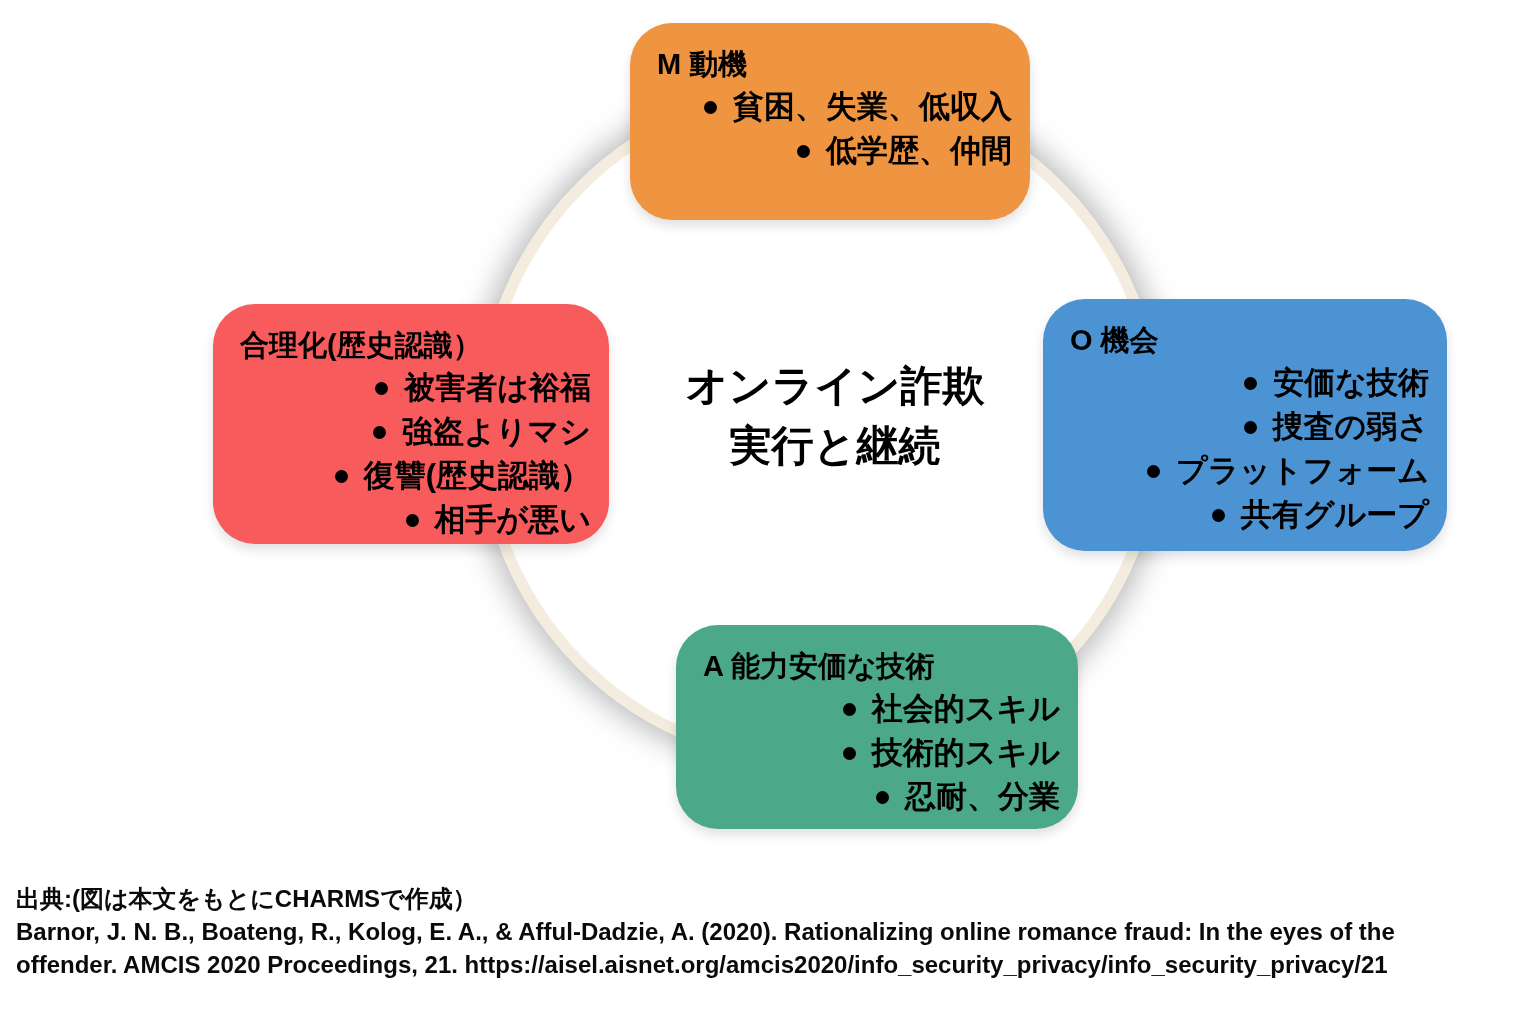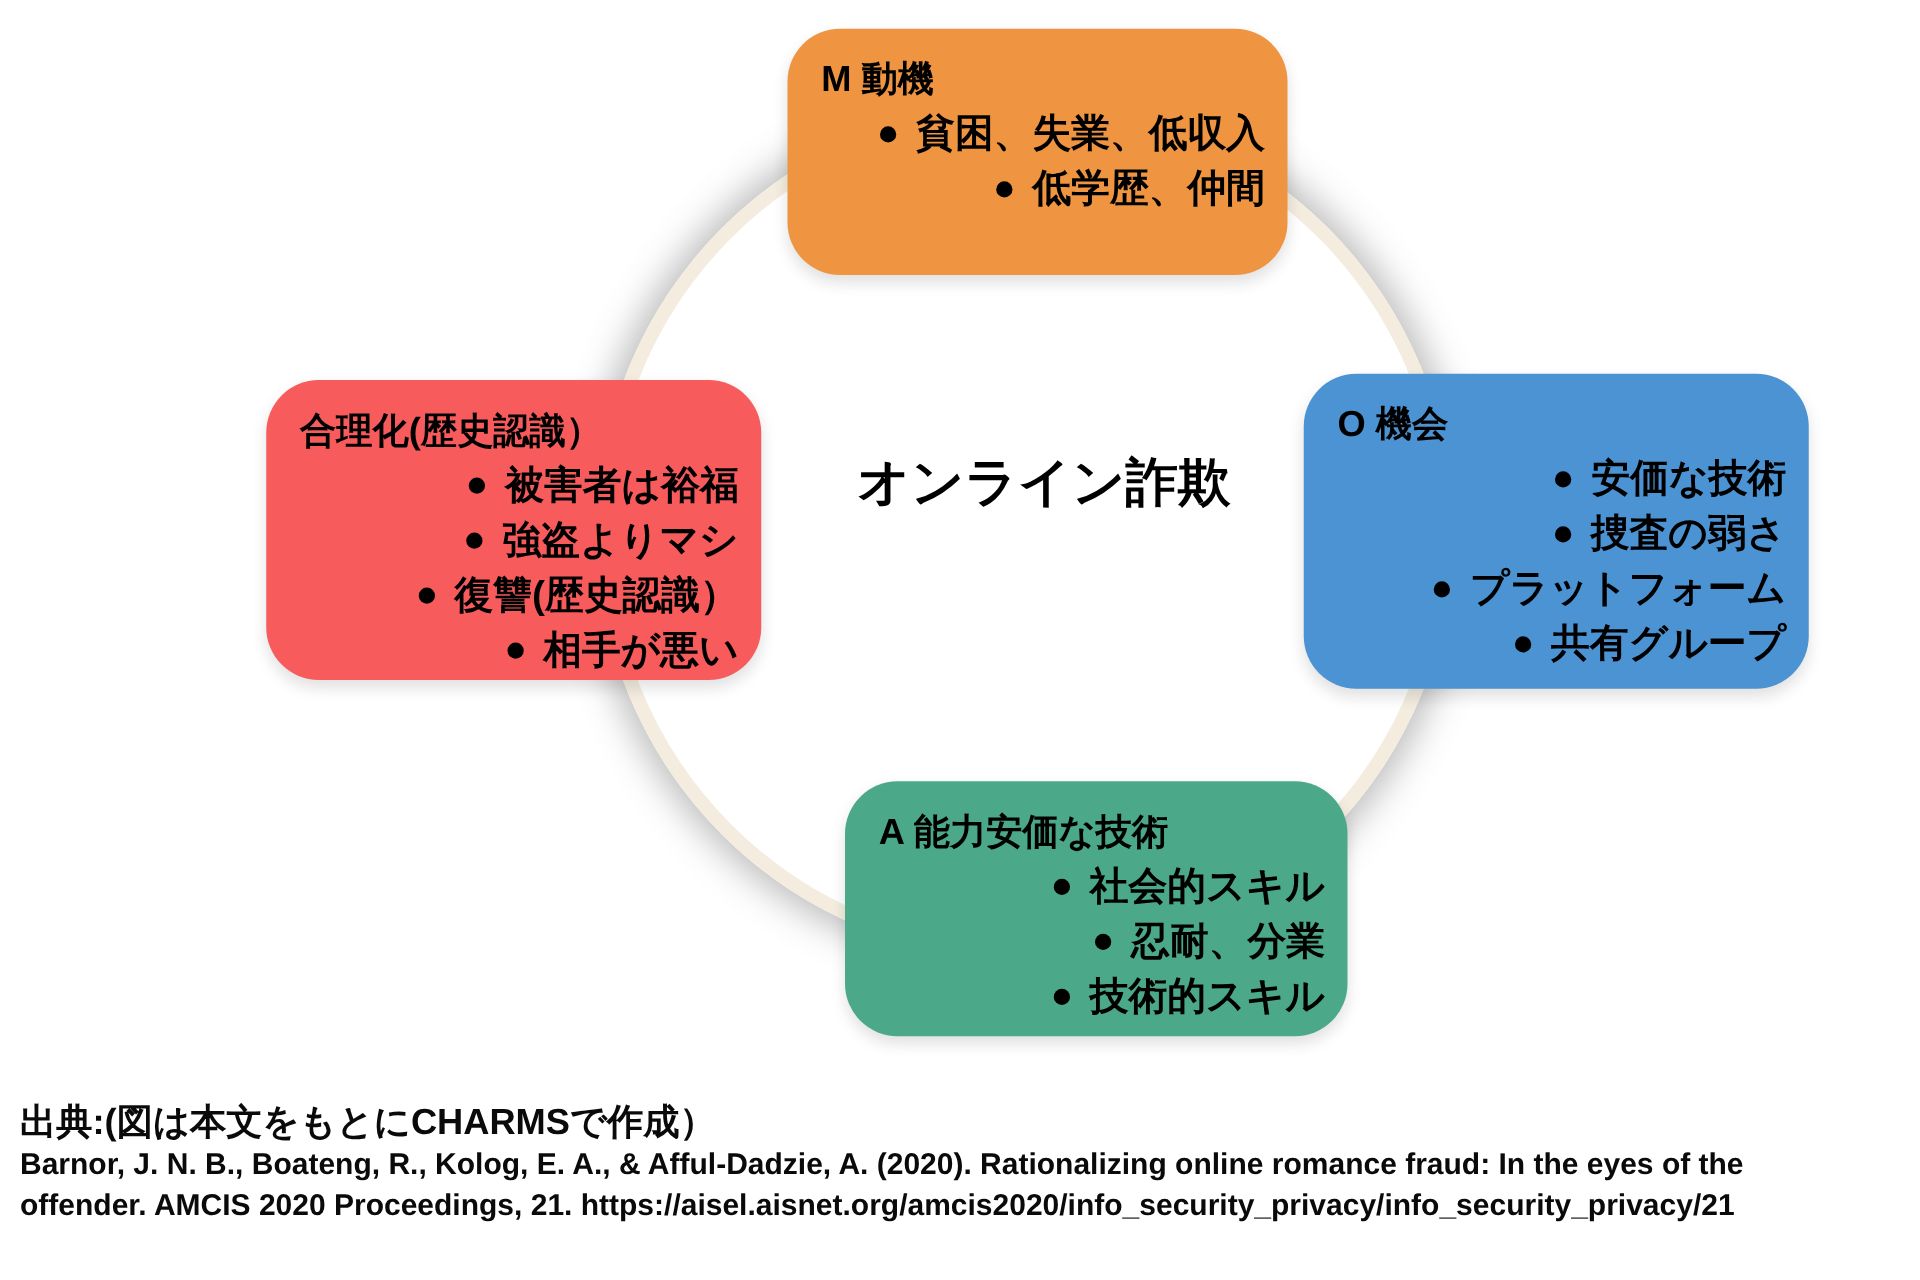--- a/index.html
+++ b/index.html
@@ -88,21 +88,21 @@
   .footer {
     position: absolute;
     left: 16px;
     top: 882px;
     width: 1510px;
     font-size: 24px;
     line-height: 33px;
     color: #0a0a0a;
   }
   .footer .source-note {
-    font-size: 29px;
+    font-size: 24px;
   }
   .footer .citation-line {
     white-space: nowrap;
   }
 </style>
 </head>
 <body>
 
 <div class="canvas">
 
@@ -133,27 +133,28 @@
       <li>強盗よりマシ</li>
       <li>復讐(歴史認識）</li>
       <li>相手が悪い</li>
     </ul>
   </div>
 
   <div class="box box-ability" style="background-color: rgb(75, 169, 138);">
     <div class="box-title">A 能力安価な技術</div>
     <ul class="box-list">
       <li>社会的スキル</li>
+      <li>技術的スキル</li>
       <li>忍耐、分業</li>
-      <li>技術的スキル</li>
     </ul>
   </div>
 
   <div class="center-title">
     <div>オンライン詐欺</div>
+    <div>実行と継続</div>
   </div>
 
   <div class="footer">
     <div class="source-note">出典:(図は本文をもとにCHARMSで作成）</div>
     <div class="citation-line">Barnor, J. N. B., Boateng, R., Kolog, E. A., &amp; Afful-Dadzie, A. (2020). Rationalizing online romance fraud: In the eyes of the</div>
     <div class="citation-line">offender. AMCIS 2020 Proceedings, 21. https://aisel.aisnet.org/amcis2020/info_security_privacy/info_security_privacy/21</div>
   </div>
 
 </div>
 

